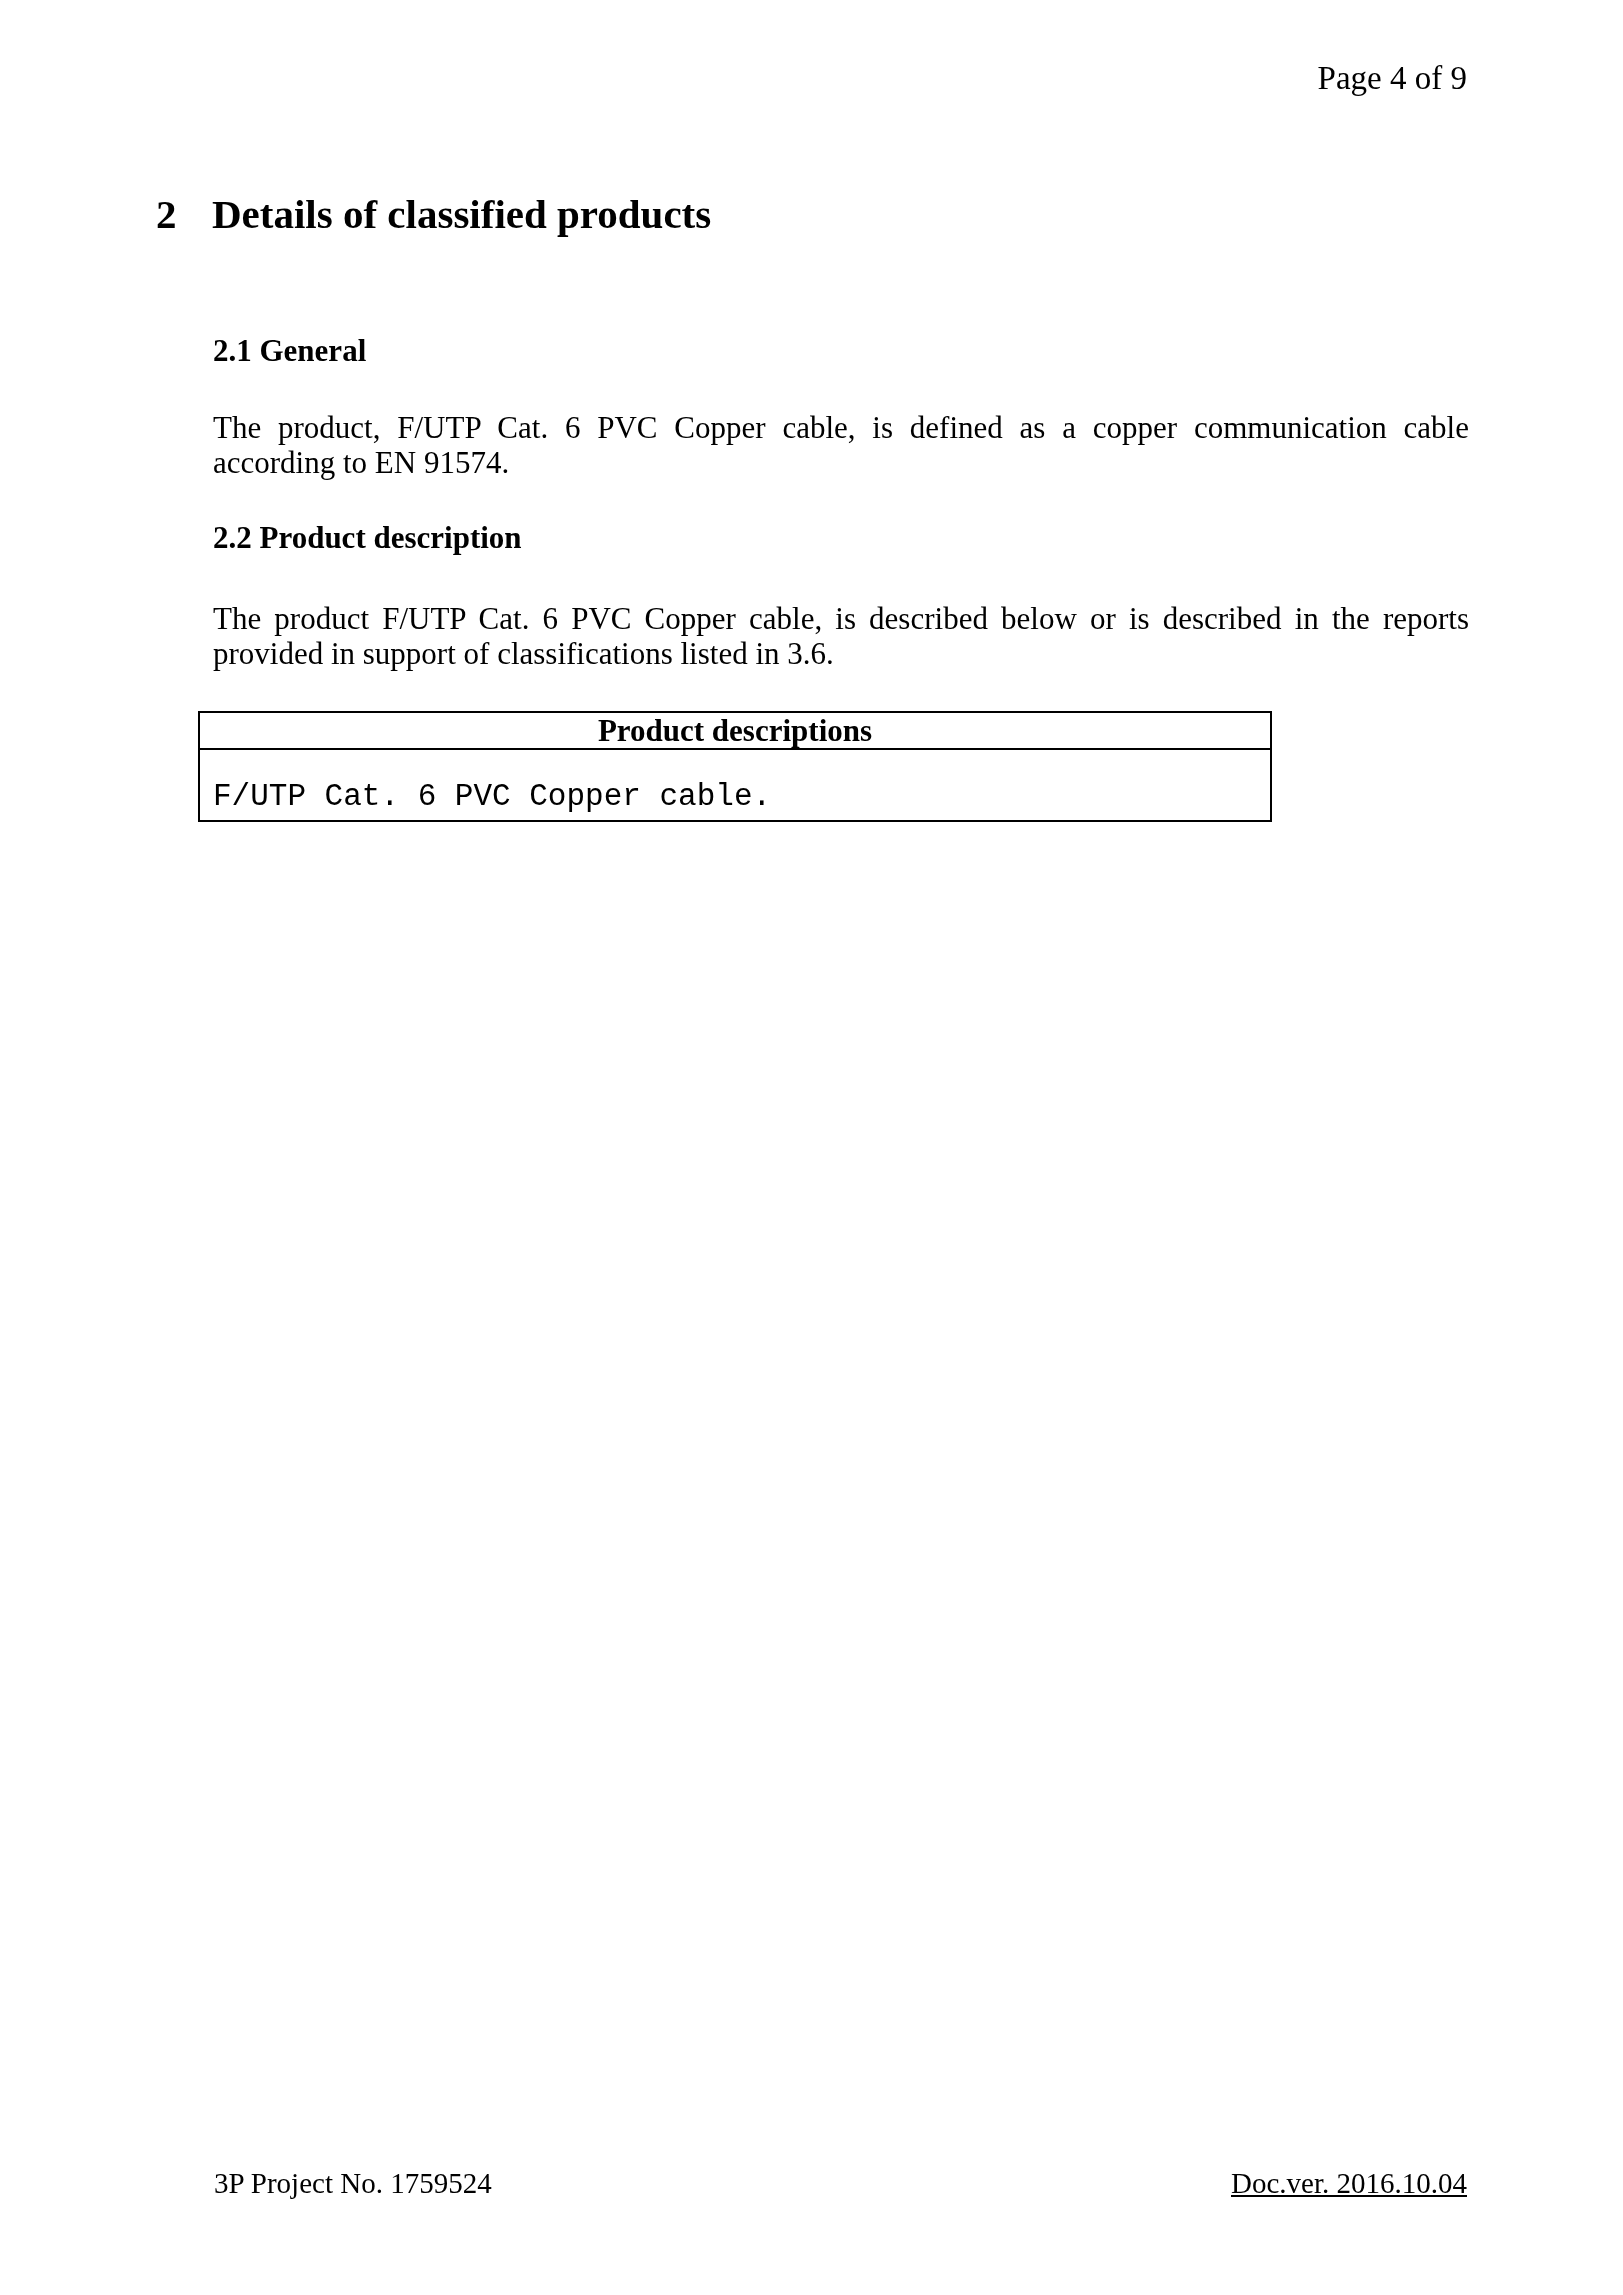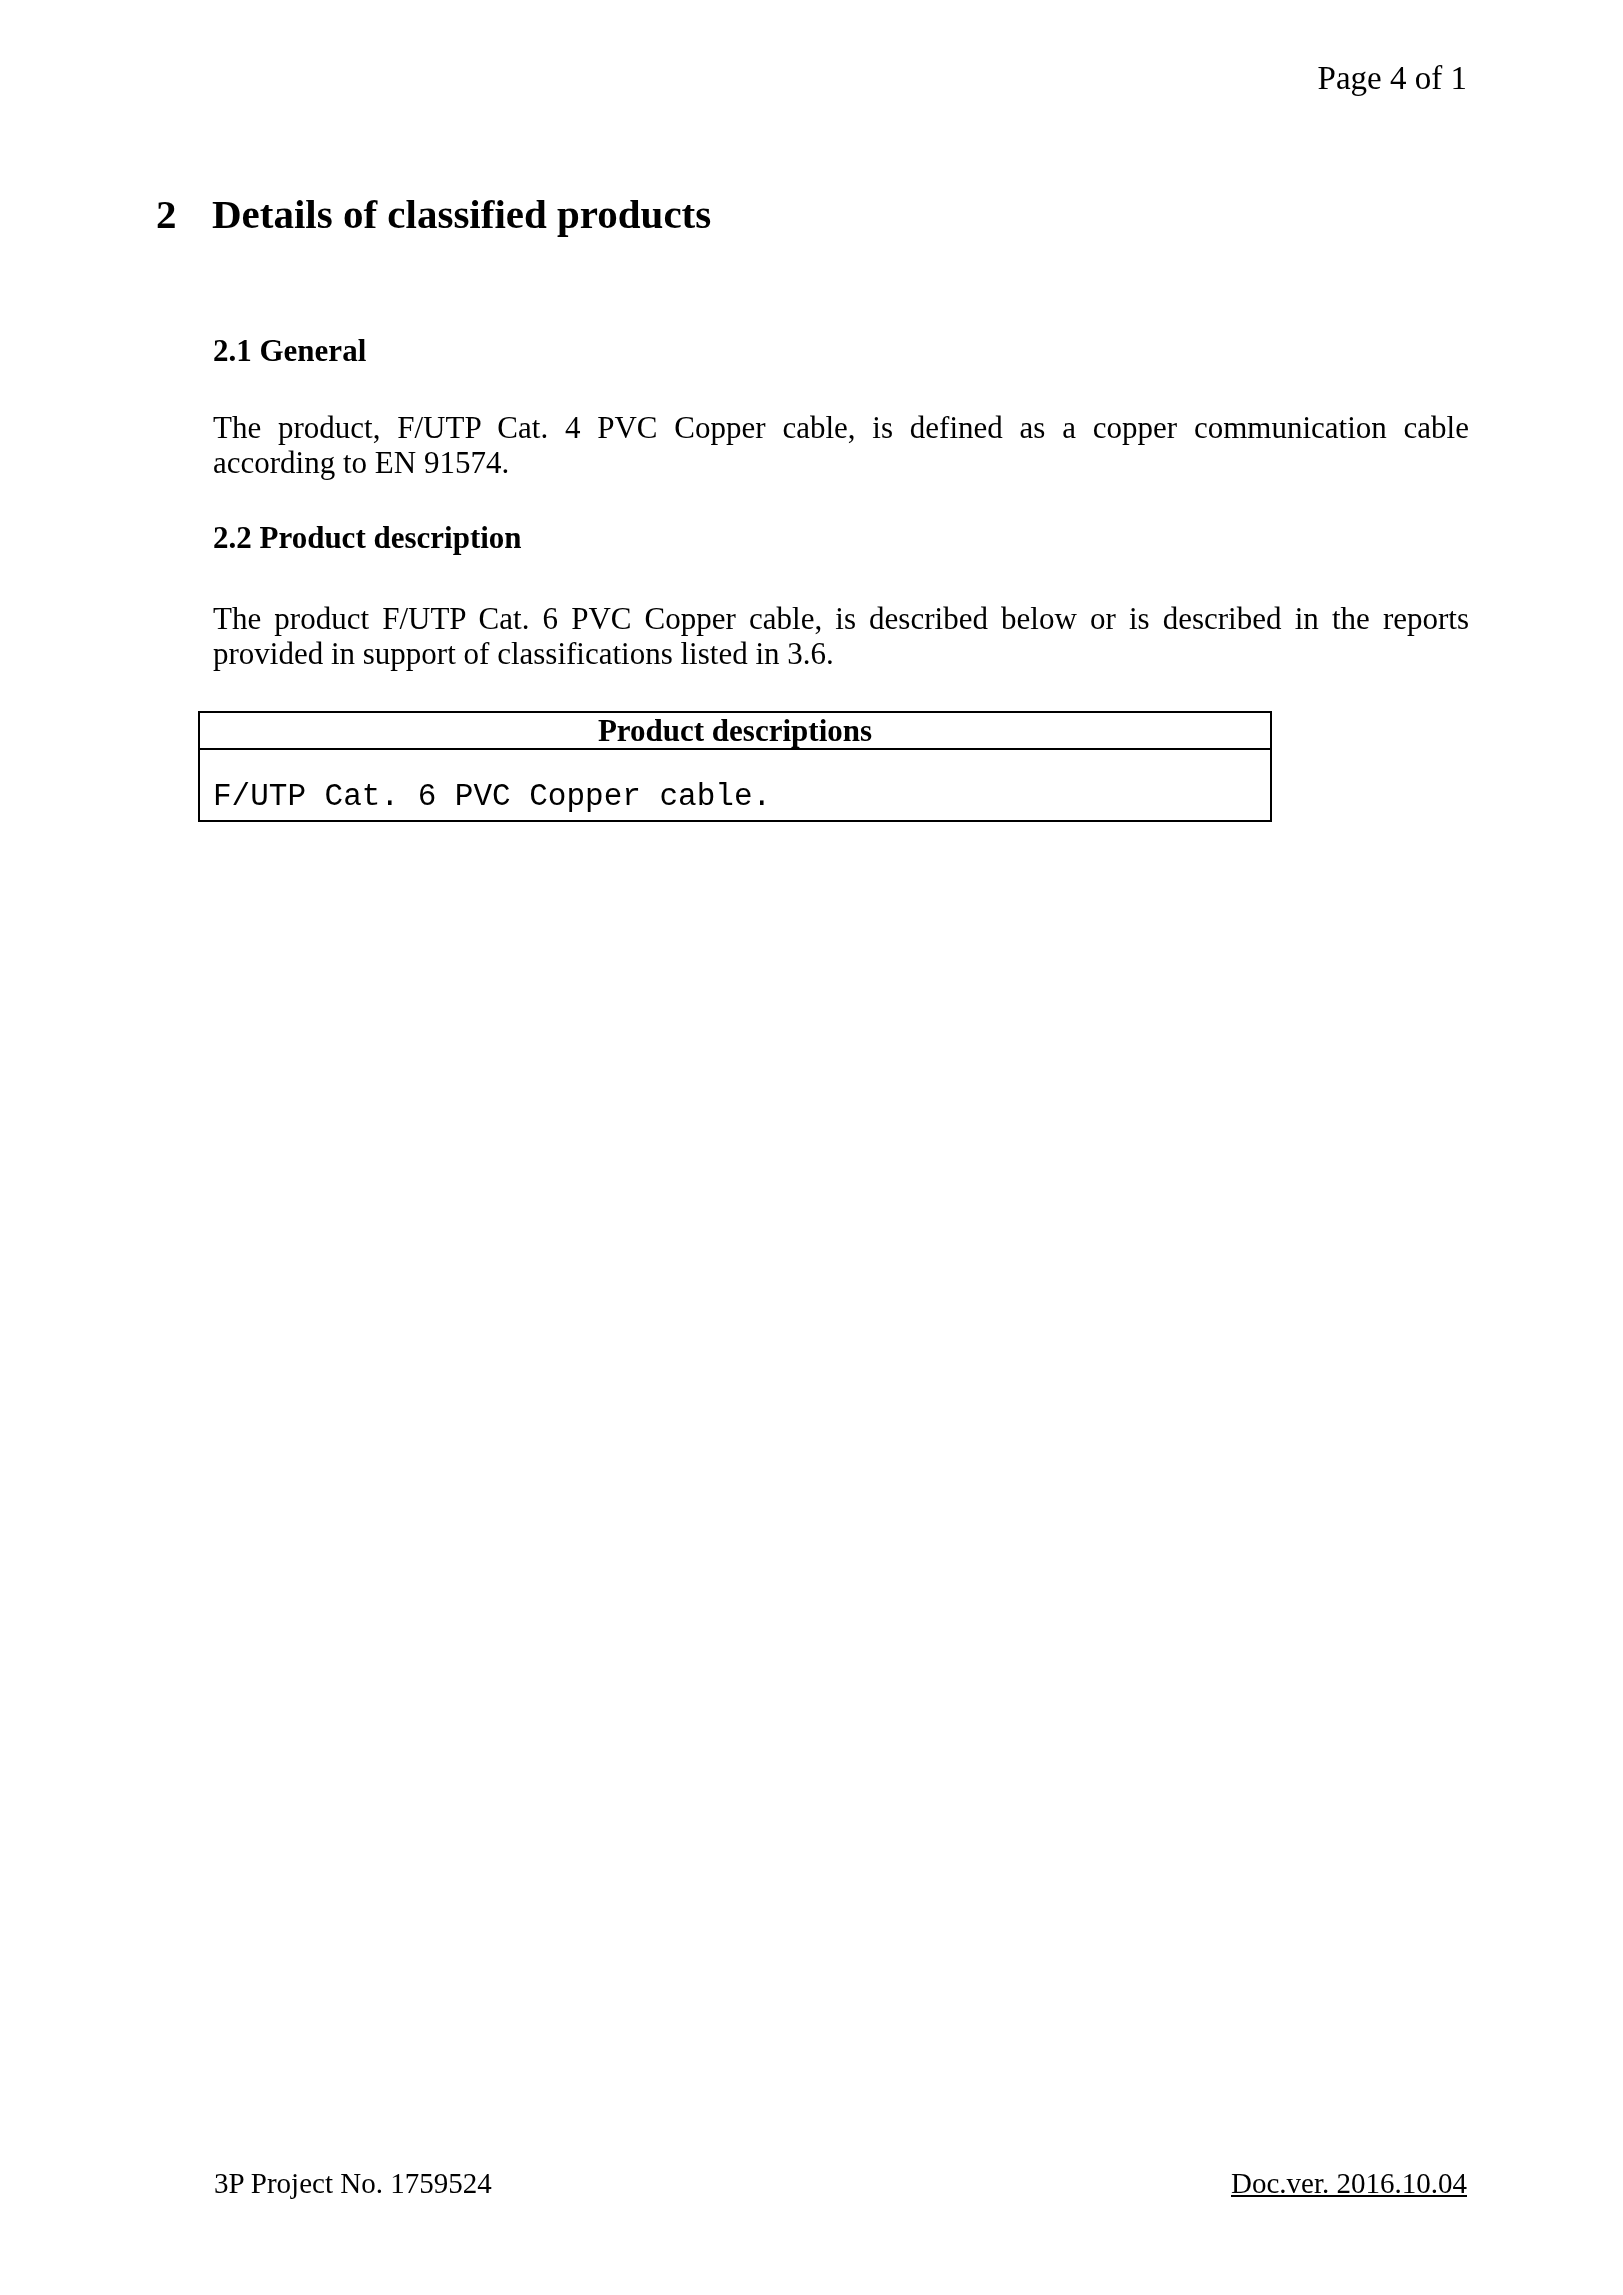--- a/index.html
+++ b/index.html
@@ -110,31 +110,31 @@
     font-size: 29px;
     line-height: 33px;
     text-align: right;
   }
 </style>
 </head>
 <body>
 
 <div class="page">
 
-  <div class="page-number">Page 4 of 1</div>
+  <div class="page-number">Page 4 of 9</div>
 
   <div class="chapter-heading">
     <span class="chapter-number">2</span>
     <span class="chapter-title">Details of classified products</span>
   </div>
 
   <div class="section-heading general">2.1 General</div>
 
   <div class="paragraph p-general">
-    <div class="para-line justified">The product, F/UTP Cat. 4 PVC Copper cable, is defined as a copper communication cable</div>
+    <div class="para-line justified">The product, F/UTP Cat. 6 PVC Copper cable, is defined as a copper communication cable</div>
     <div class="para-line">according to EN 91574.</div>
   </div>
 
   <div class="section-heading product">2.2 Product description</div>
 
   <div class="paragraph p-product">
     <div class="para-line justified">The product F/UTP Cat. 6 PVC Copper cable, is described below or is described in the reports</div>
     <div class="para-line">provided in support of classifications listed in 3.6.</div>
   </div>
 

